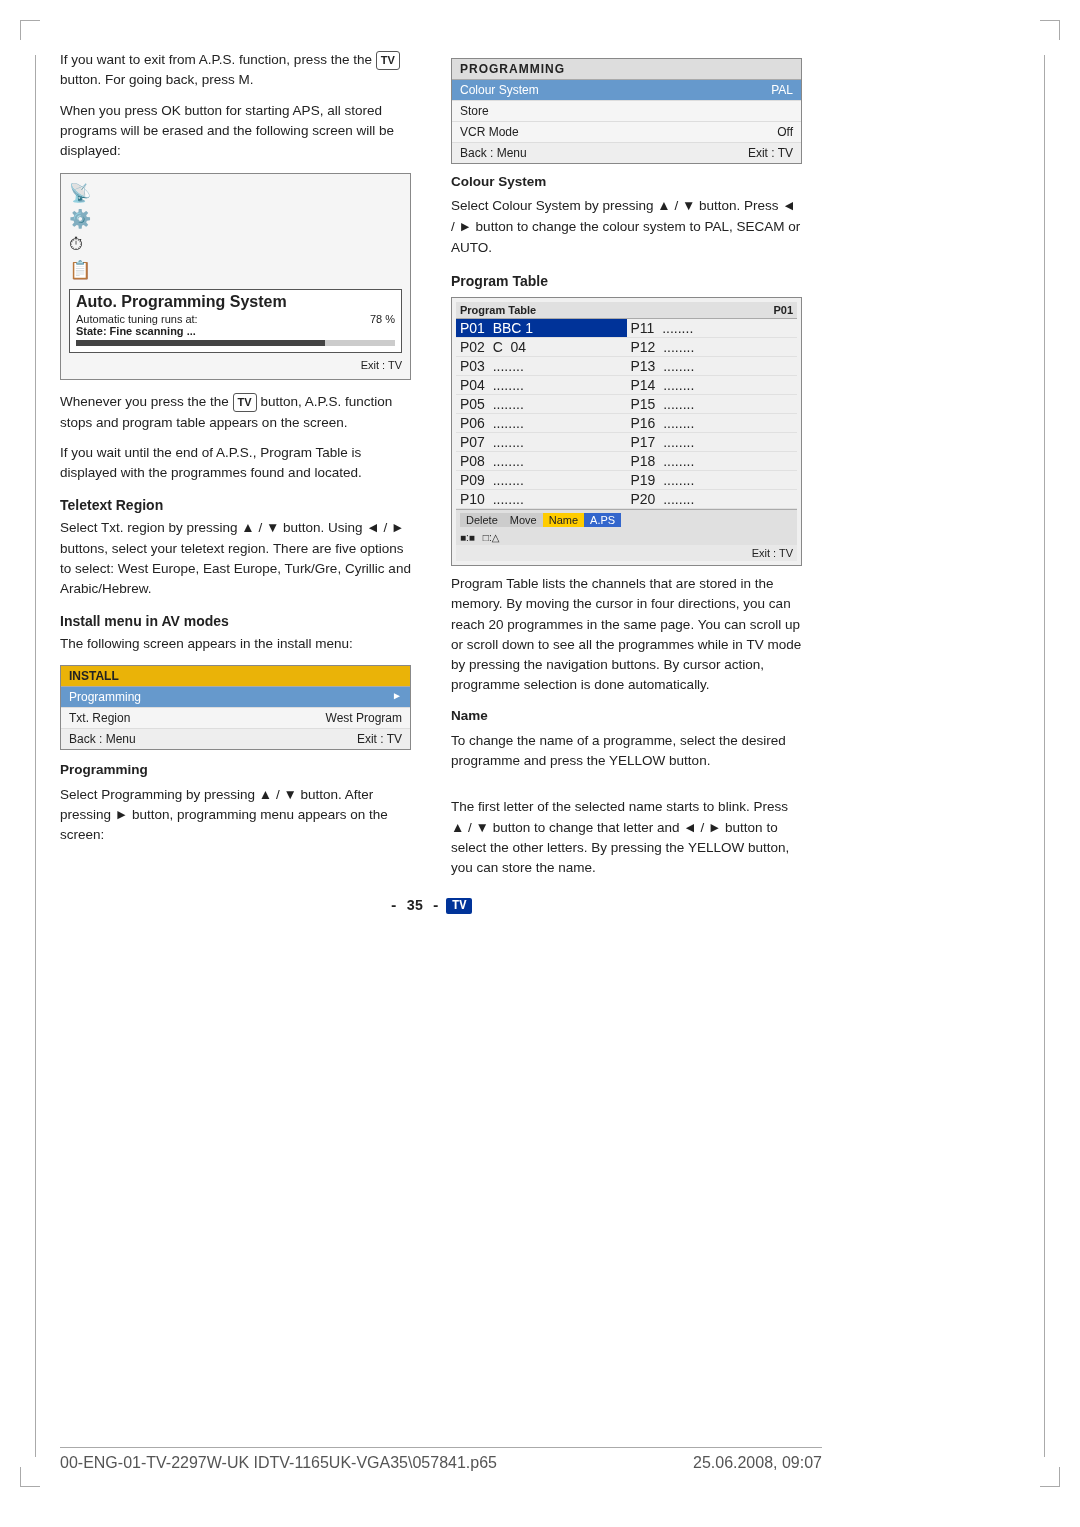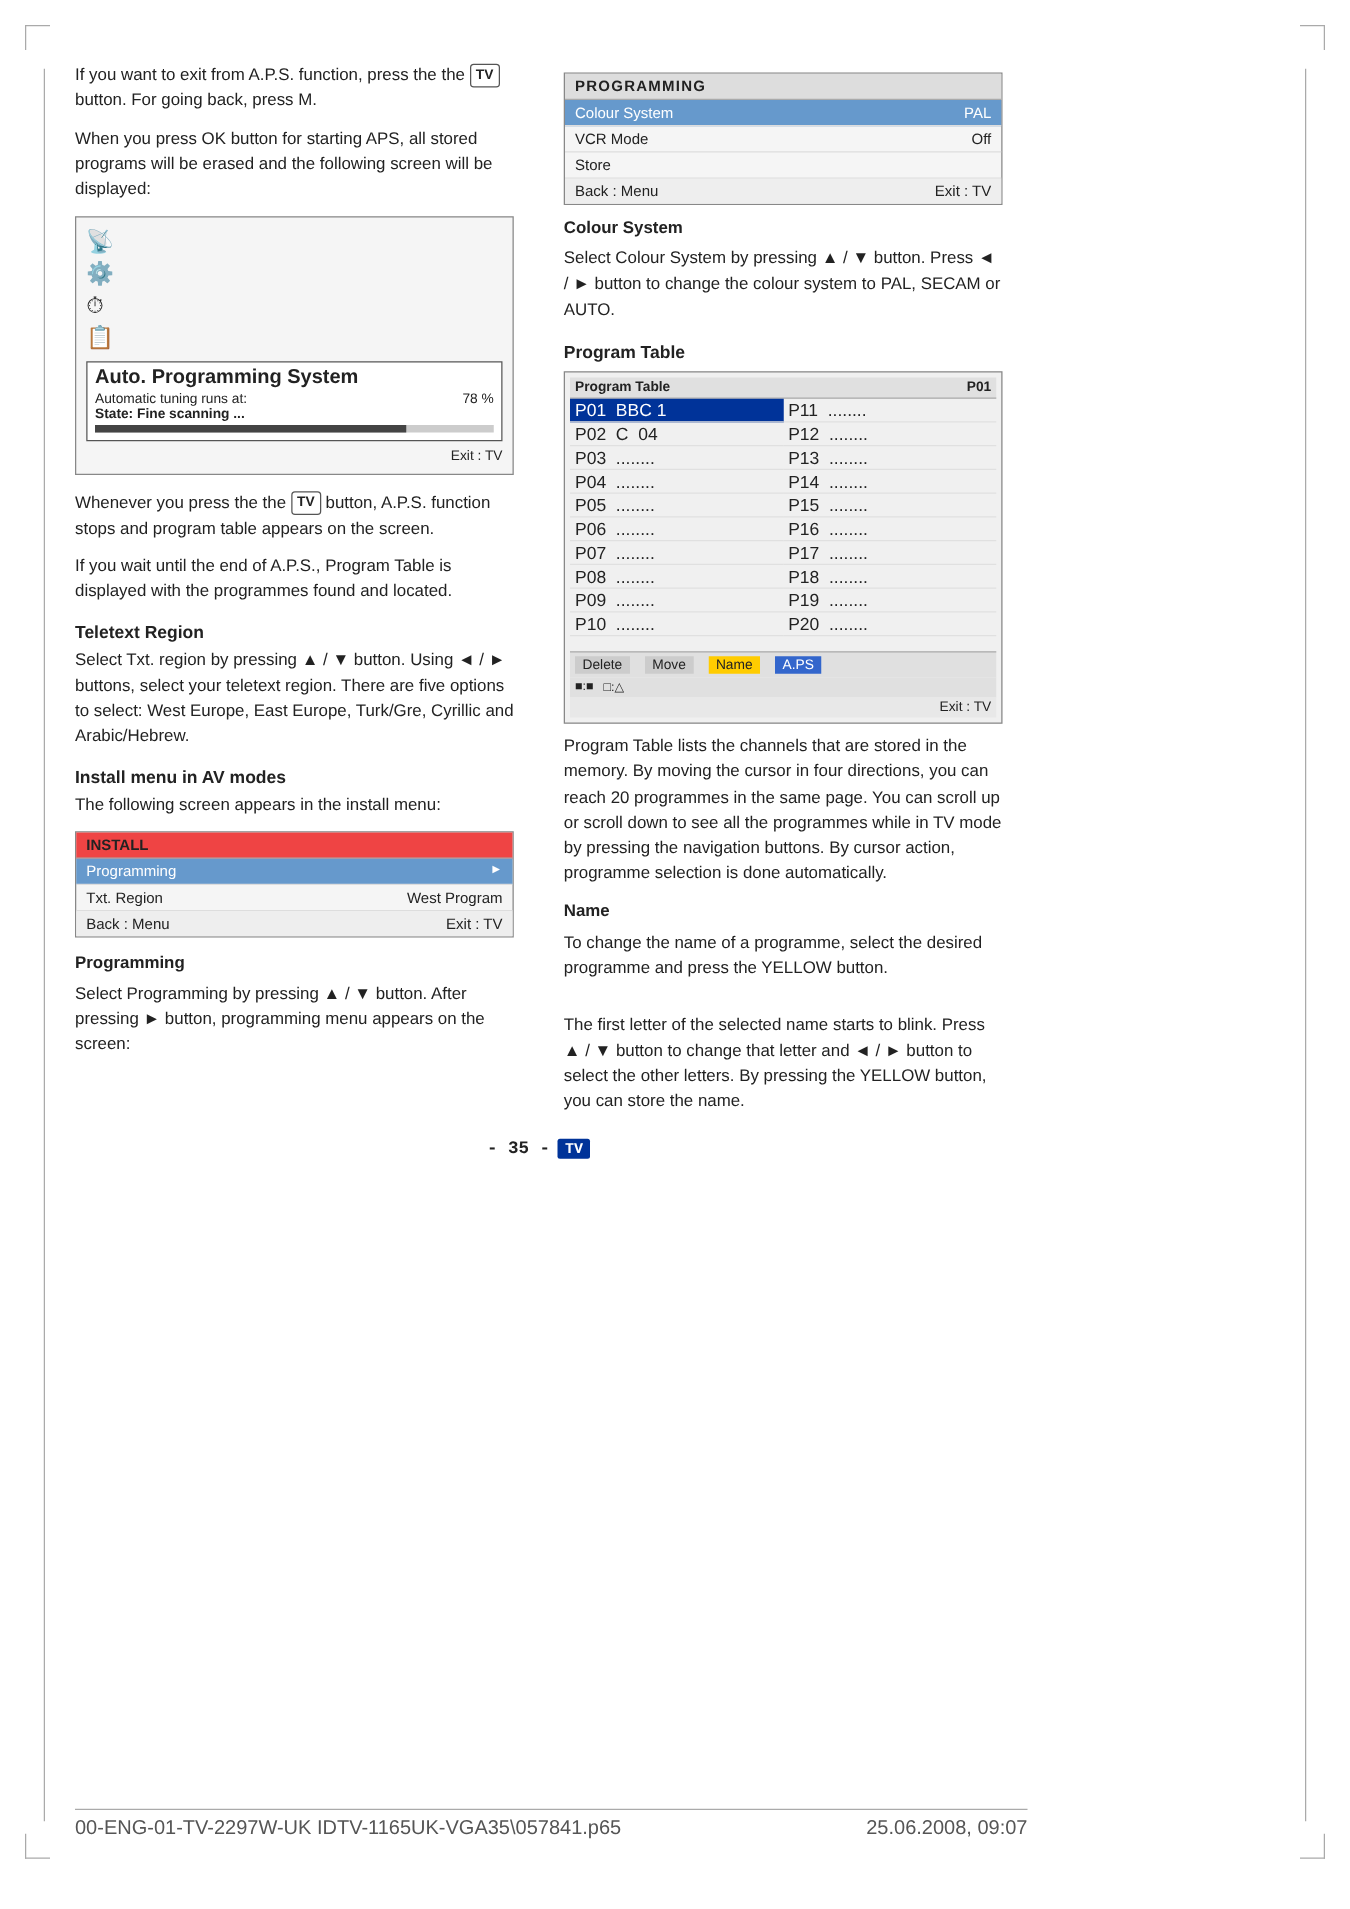--- a/index.html
+++ b/index.html
@@ -137,21 +137,21 @@
     }
 
     
     .install-box {
       border: 1px solid #888;
       margin: 10px 0;
       font-size: 12px;
       background: #f5f5f5;
     }
     .install-header {
-      background: #ef4444;
+      background: #eab308;
       padding: 3px 8px;
       font-weight: bold;
       font-size: 12px;
       border-bottom: 1px solid #aaa;
     }
     .install-row {
       display: flex;
       justify-content: space-between;
       padding: 3px 8px;
       border-bottom: 1px solid #ddd;
@@ -235,27 +235,26 @@
     .pt-cell {
       padding: 1px 4px;
       border-bottom: 1px solid #e0e0e0;
     }
     .pt-cell.highlighted {
       background: #003399;
       color: #fff;
     }
     .pt-buttons {
       display: flex;
-      gap: 12px;
+      gap: 0;
       padding: 3px 4px;
       background: #e0e0e0;
       font-size: 11px;
       border-top: 1px solid #aaa;
       flex-wrap: wrap;
-      margin-top: 12px;
     }
     .pt-btn {
       background: #ccc;
       padding: 1px 6px;
       font-size: 11px;
     }
     .pt-btn.yellow {
       background: #ffcc00;
     }
     .pt-btn.blue {
@@ -418,26 +417,26 @@
     <div class="col-right">
 
       
       <div class="programming-box">
         <div class="programming-header">PROGRAMMING</div>
         <div class="programming-row highlighted">
           <span>Colour System</span>
           <span>PAL</span>
         </div>
         <div class="programming-row">
+          <span>Store</span>
+          <span></span>
+        </div>
+        <div class="programming-row">
           <span>VCR Mode</span>
           <span>Off</span>
-        </div>
-        <div class="programming-row">
-          <span>Store</span>
-          <span></span>
         </div>
         <div class="programming-footer">
           <span>Back : Menu</span>
           <span>Exit : TV</span>
         </div>
       </div>
 
       <p style="font-weight:bold; margin-bottom:4px;">Colour System</p>
       <p class="colour-section-text">Select Colour System by pressing ▲ / ▼ button. Press ◄ / ► button to change the colour system to PAL, SECAM or AUTO.</p>
 

